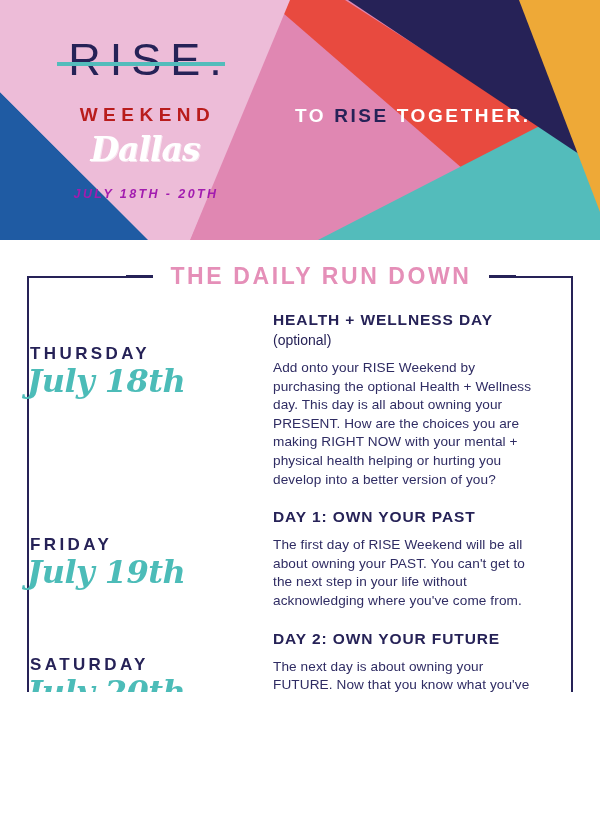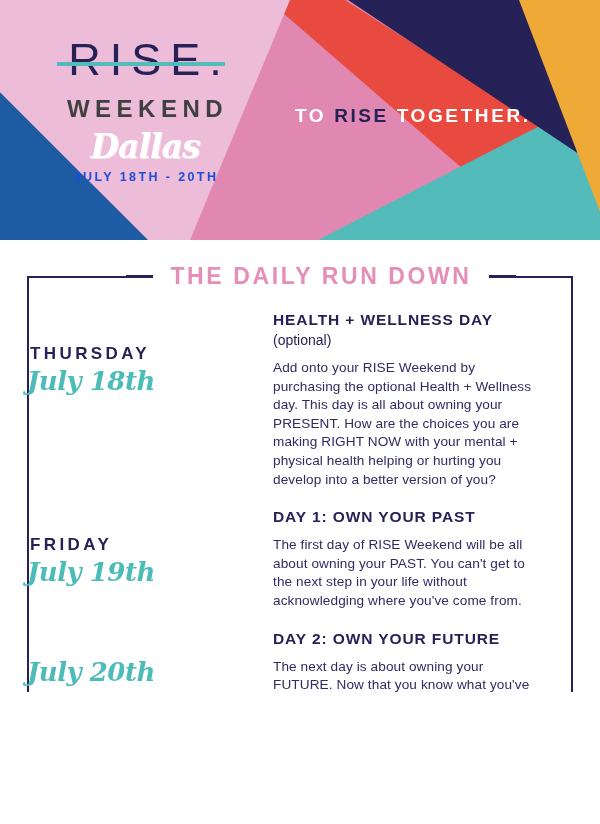--- a/index.html
+++ b/index.html
@@ -72,46 +72,47 @@
   }
   .rise-strike {
     position: absolute;
     left: 2px;
     right: 10px;
     top: 28px;
     height: 4px;
     background: #53bcbb;
   }
   .weekend-word {
-    margin-top: 9px;
-    font-size: 24px;
+    margin-top: 18px;
+    font-size: 19px;
     font-weight: bold;
     letter-spacing: 5.5px;
-    color: #404040;
+    color: #b91c1c;
     padding-left: 5px;
   }
   .city-script {
     margin-top: 4px;
     font-family: "DejaVu Serif", serif;
     font-size: 33px;
     font-style: italic;
     font-weight: bold;
     color: #ffffff;
     letter-spacing: -1px;
     line-height: 40px;
     text-shadow: 1px 1px 0 rgba(255,255,255,0.6);
     text-align: center;
   }
   .date-line {
-    margin-top: 3px;
+    margin-top: 17px;
     font-size: 12.5px;
     font-weight: bold;
     letter-spacing: 2.4px;
-    color: #1d4ed8;
+    color: #a21caf;
     padding-left: 2px;
+    font-style: italic;
   }
 
   
   .tagline {
     position: absolute;
     left: 295px;
     top: 100px;
     color: #ffffff;
     font-size: 19px;
     font-weight: bold;
@@ -184,21 +185,21 @@
     font-weight: bold;
     letter-spacing: 3.4px;
     color: #262257;
     padding-left: 3px;
   }
   .day-date {
     margin-top: 1px;
     font-family: "DejaVu Serif", serif;
     font-style: italic;
     font-weight: bold;
-    font-size: 26px;
+    font-size: 32px;
     letter-spacing: -0.5px;
     color: #4cbcb8;
     line-height: 32px;
   }
   .day-right {
     flex: 1 1 auto;
     padding-right: 28px;
     margin-left: 48px;
   }
   .day-head {
@@ -328,20 +329,21 @@
         <div class="day-date">July 19th</div>
       </div>
       <div class="day-right">
         <div class="day-head"><span>DAY 1: OWN YOUR PAST</span></div>
         <div class="day-body">The first day of RISE Weekend will be all about owning your PAST. You can't get to the next step in your life without acknowledging where you've come from.</div>
       </div>
     </div>
 
     <div class="day-row r3">
       <div class="day-left">
+        <div class="day-name">SATURDAY</div>
         <div class="day-date">July 20th</div>
       </div>
       <div class="day-right">
         <div class="day-head"><span>DAY 2: OWN YOUR FUTURE</span></div>
         <div class="day-body">The next day is about owning your FUTURE. Now that you know what you've walked through, learn how that can make you a warrior for who you are about to become.</div>
       </div>
     </div>
 
   </div>
 

